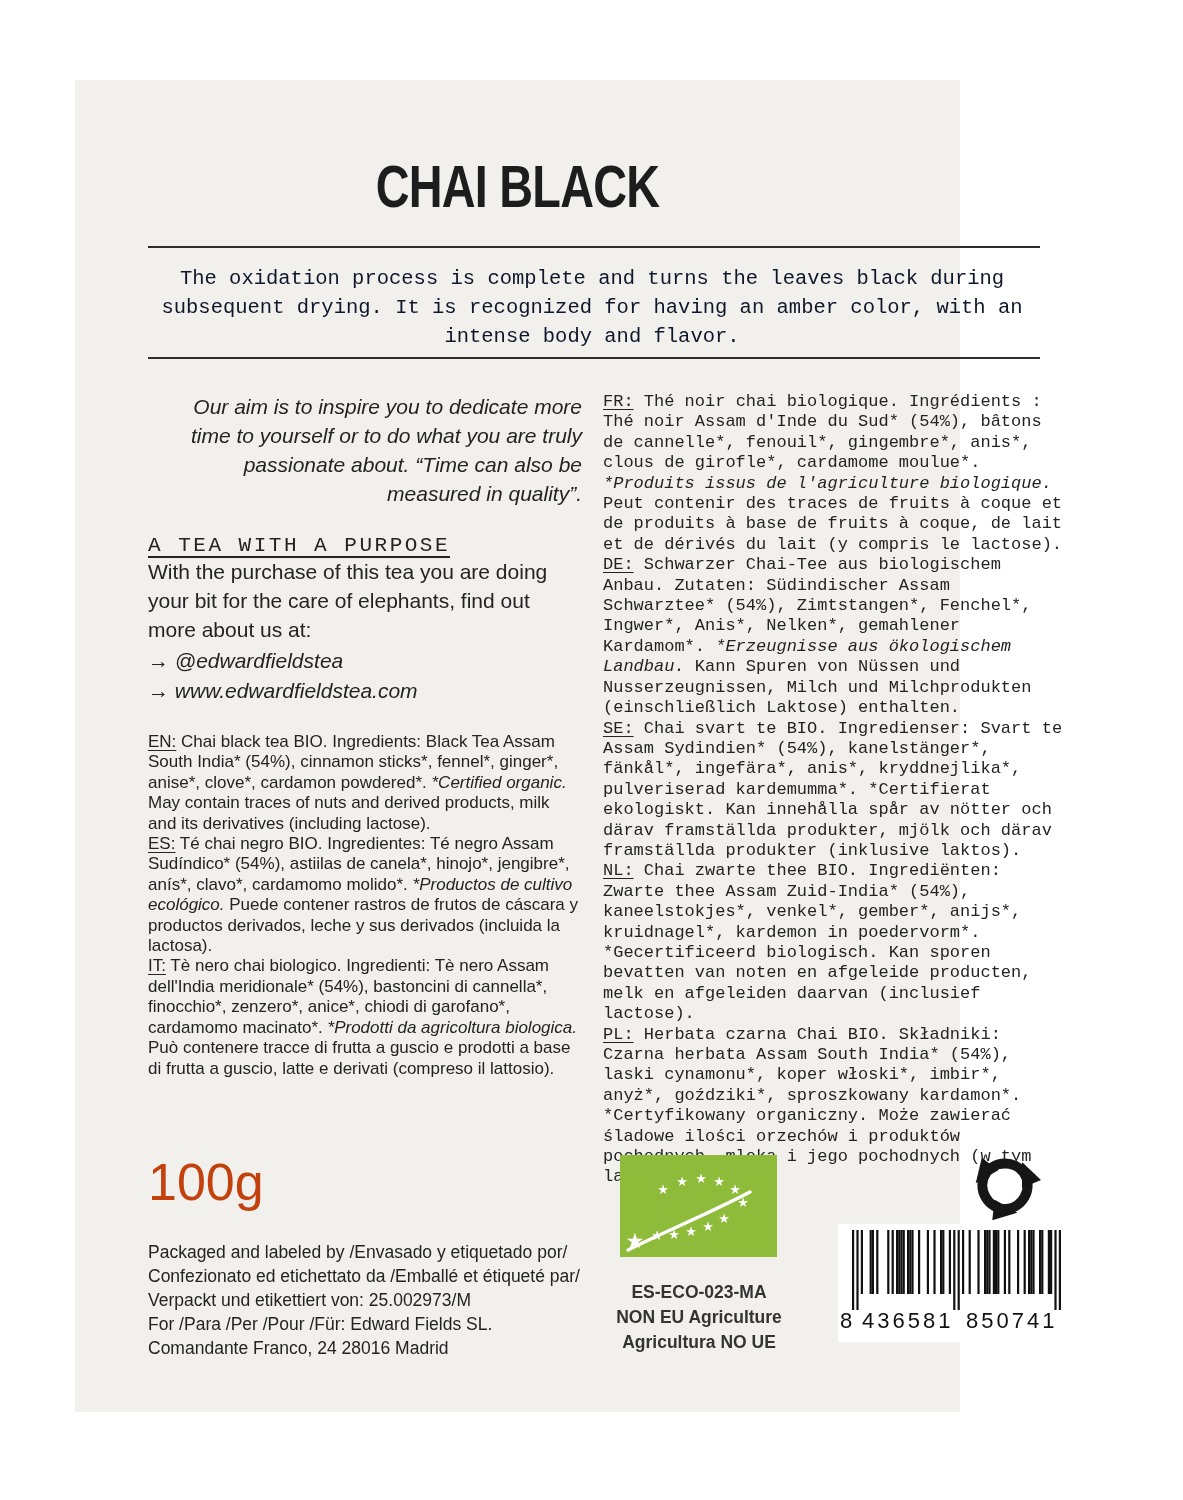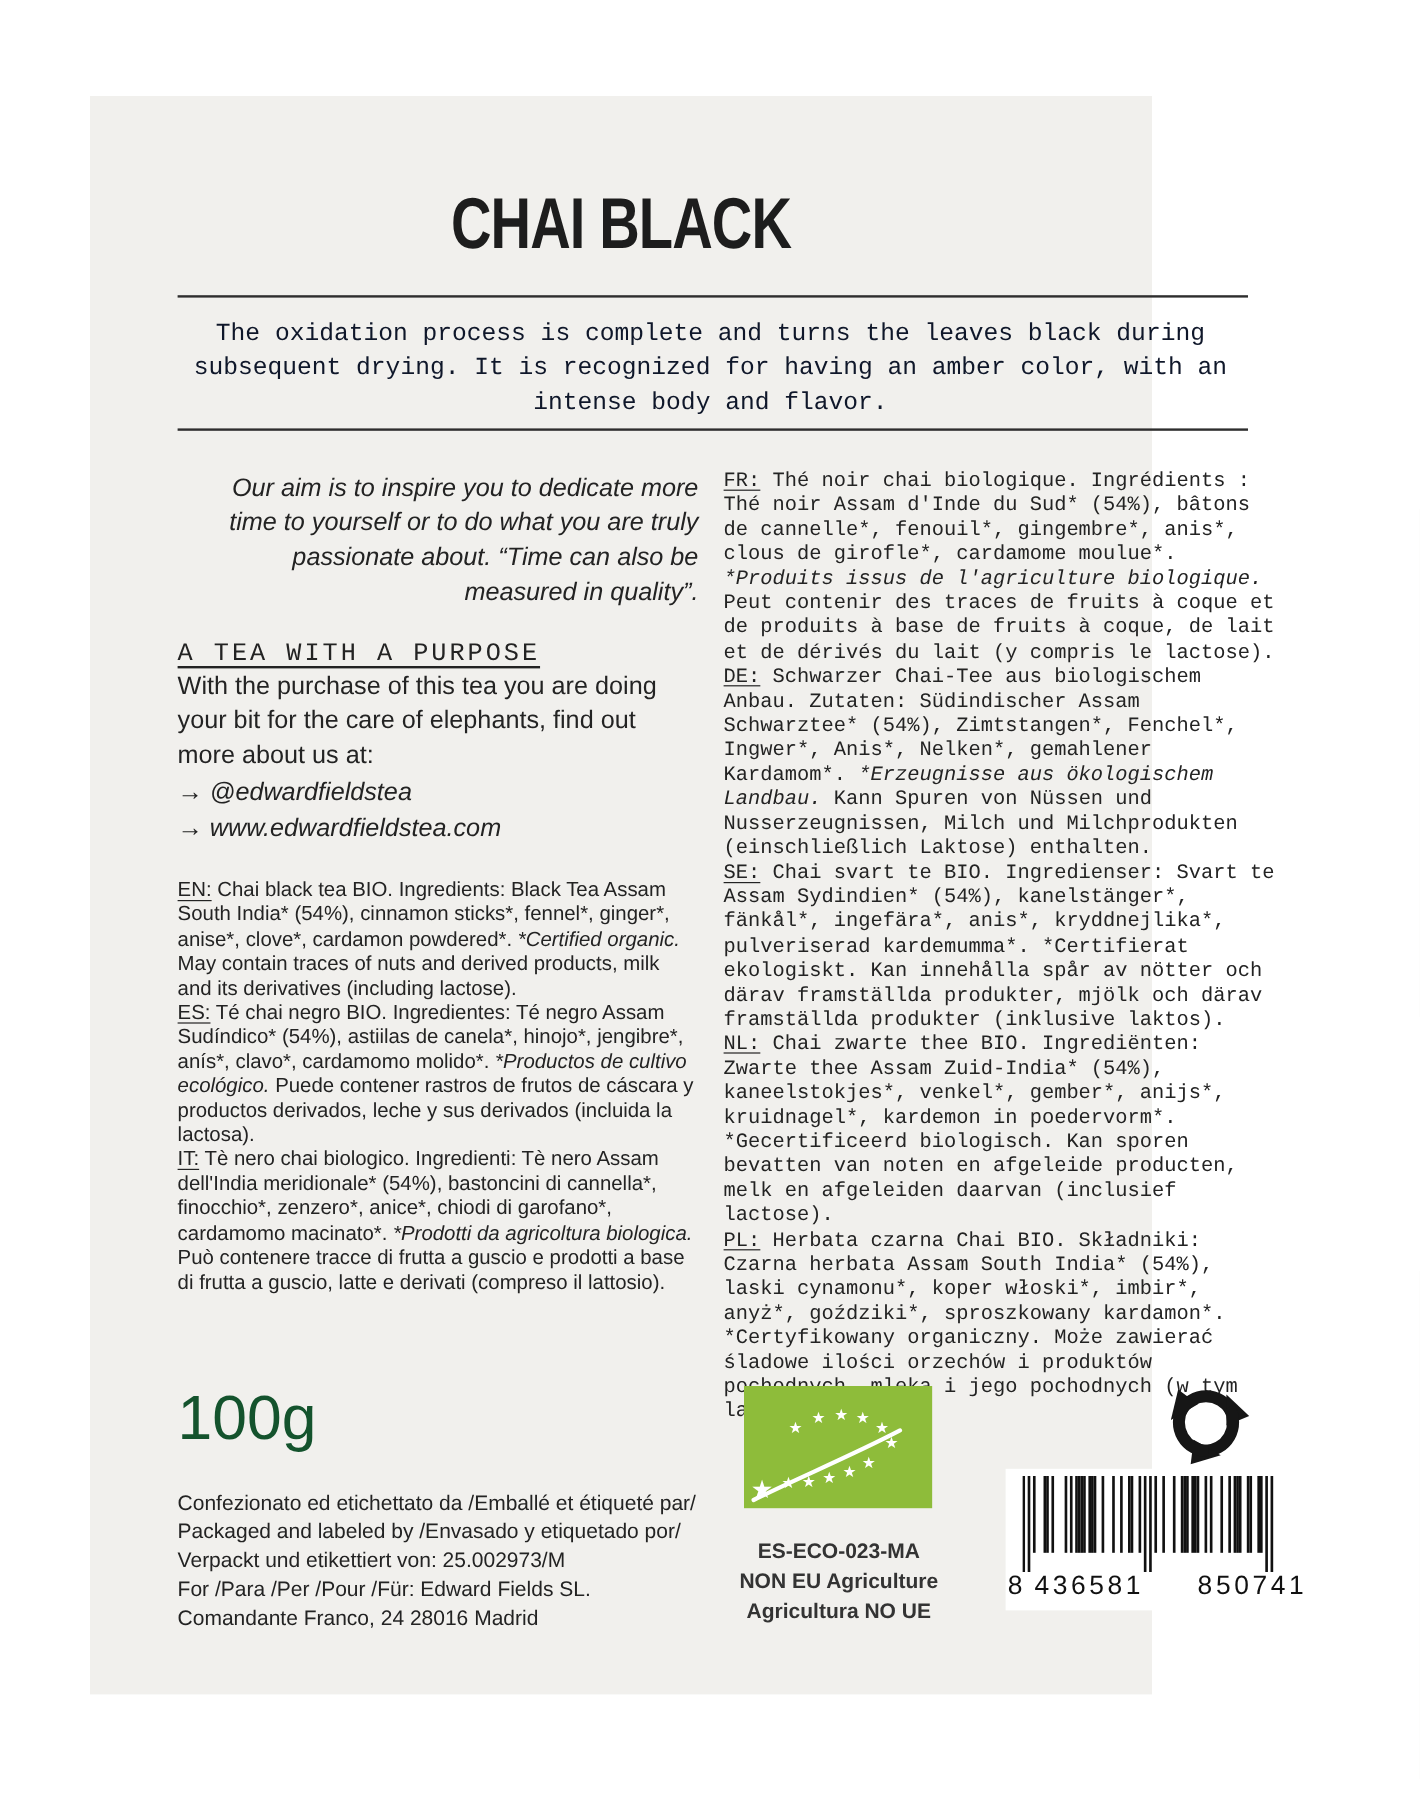--- a/index.html
+++ b/index.html
@@ -19,32 +19,32 @@
   .intro{font-style:italic;font-size:21px;line-height:29px;margin:0 0 26px 0;text-align:right;}
   .purpose-h{font-family:"Liberation Mono","DejaVu Sans Mono",monospace;
              font-size:21px;letter-spacing:2.5px;margin:0 0 0 0;
              text-decoration:underline;text-underline-offset:5px;font-weight:normal;}
   .purpose-t{font-size:21px;line-height:29px;margin:0;}
   .links{margin:2px 0 0 0;font-style:italic;font-size:21px;line-height:30px;}
   .ing-wrap-left{margin-top:26px;}
   .ing{font-size:17px;line-height:20.4px;margin:0;}
   .ing .lang{text-decoration:underline;text-underline-offset:3px;}
   .ing .em{font-style:italic;}
-  .weight{position:absolute;left:73px;top:1072px;font-size:52px;font-weight:500;color:#14532d;}
+  .weight{position:absolute;left:73px;top:1072px;font-size:52px;font-weight:500;color:#c2410c;}
   .packaging{position:absolute;left:73px;top:1160px;font-size:17.5px;line-height:24px;}
   .eu-logo{position:absolute;left:545px;top:1075px;width:157px;height:102px;}
   .organic-text{position:absolute;left:533px;top:1200px;width:182px;text-align:center;
                 font-size:17.5px;line-height:25px;color:#333;font-weight:bold;}
   .recycle{position:absolute;left:888px;top:1066px;width:84px;height:80px;}
   .barcode{position:absolute;left:763px;top:1144px;width:232px;height:118px;background:#ffffff;}
   .barcode svg{position:absolute;left:14px;top:6px;}
   .bc-num{position:absolute;top:84px;font-size:22px;color:#111;}
   .bc-8{left:0;width:16px;text-align:center;}
   .bc-g1{left:24px;width:90px;text-align:center;letter-spacing:3px;}
-  .bc-g2{left:128px;width:90px;text-align:left;letter-spacing:3px;margin-left:32px;}
+  .bc-g2{left:128px;width:90px;text-align:left;letter-spacing:3px;}
 </style>
 </head>
 <body>
 
 <div class="card">
 
   <div class="title">CHAI BLACK</div>
 
   <div class="rule rule-top"></div>
   <div class="desc">The oxidation process is complete and turns the leaves black during subsequent drying. It is recognized for having an amber color, with an intense body and flavor.</div>
@@ -71,22 +71,22 @@
         <p class="ing"><span class="lang">DE:</span><span> Schwarzer Chai-Tee aus biologischem Anbau. Zutaten: Südindischer Assam Schwarztee* (54%), Zimtstangen*, Fenchel*, Ingwer*, Anis*, Nelken*, gemahlener Kardamom*. </span><span class="em">*Erzeugnisse aus ökologischem Landbau.</span><span> Kann Spuren von Nüssen und Nusserzeugnissen, Milch und Milchprodukten (einschließlich Laktose) enthalten.</span></p>
         <p class="ing"><span class="lang">SE:</span><span> Chai svart te BIO. Ingredienser: Svart te Assam Sydindien* (54%), kanelstänger*, fänkål*, ingefära*, anis*, kryddnejlika*, pulveriserad kardemumma*. *Certifierat ekologiskt. Kan innehålla spår av nötter och därav framställda produkter, mjölk och därav framställda produkter (inklusive laktos).</span></p>
         <p class="ing"><span class="lang">NL:</span><span> Chai zwarte thee BIO. Ingrediënten: Zwarte thee Assam Zuid-India* (54%), kaneelstokjes*, venkel*, gember*, anijs*, kruidnagel*, kardemon in poedervorm*. *Gecertificeerd biologisch. Kan sporen bevatten van noten en afgeleide producten, melk en afgeleiden daarvan (inclusief lactose).</span></p>
         <p class="ing"><span class="lang">PL:</span><span> Herbata czarna Chai BIO. Składniki: Czarna herbata Assam South India* (54%), laski cynamonu*, koper włoski*, imbir*, anyż*, goździki*, sproszkowany kardamon*. *Certyfikowany organiczny. Może zawierać śladowe ilości orzechów i produktów pochodnych, mleka i jego pochodnych (w tym laktozy).</span></p>
       </div>
   </div>
 
   <div class="weight">100g</div>
 
   <div class="packaging">
+      <div>Packaged and labeled by /Envasado y etiquetado por/</div>
       <div>Confezionato ed etichettato da /Emballé et étiqueté par/</div>
-      <div>Packaged and labeled by /Envasado y etiquetado por/</div>
       <div>Verpackt und etikettiert von: 25.002973/M</div>
       <div>For /Para /Per /Pour /Für: Edward Fields SL.</div>
       <div>Comandante Franco, 24 28016 Madrid</div>
     </div>
 
   <div class="eu-logo">
     <svg width="157" height="102" viewBox="0 0 157 102" xmlns="http://www.w3.org/2000/svg">
       <rect x="0" y="0" width="157" height="102" fill="#8ebc3a"></rect>
       <g fill="#ffffff" font-family="DejaVu Sans, sans-serif" text-anchor="middle">
         <text x="43" y="39" font-size="13">★</text>

